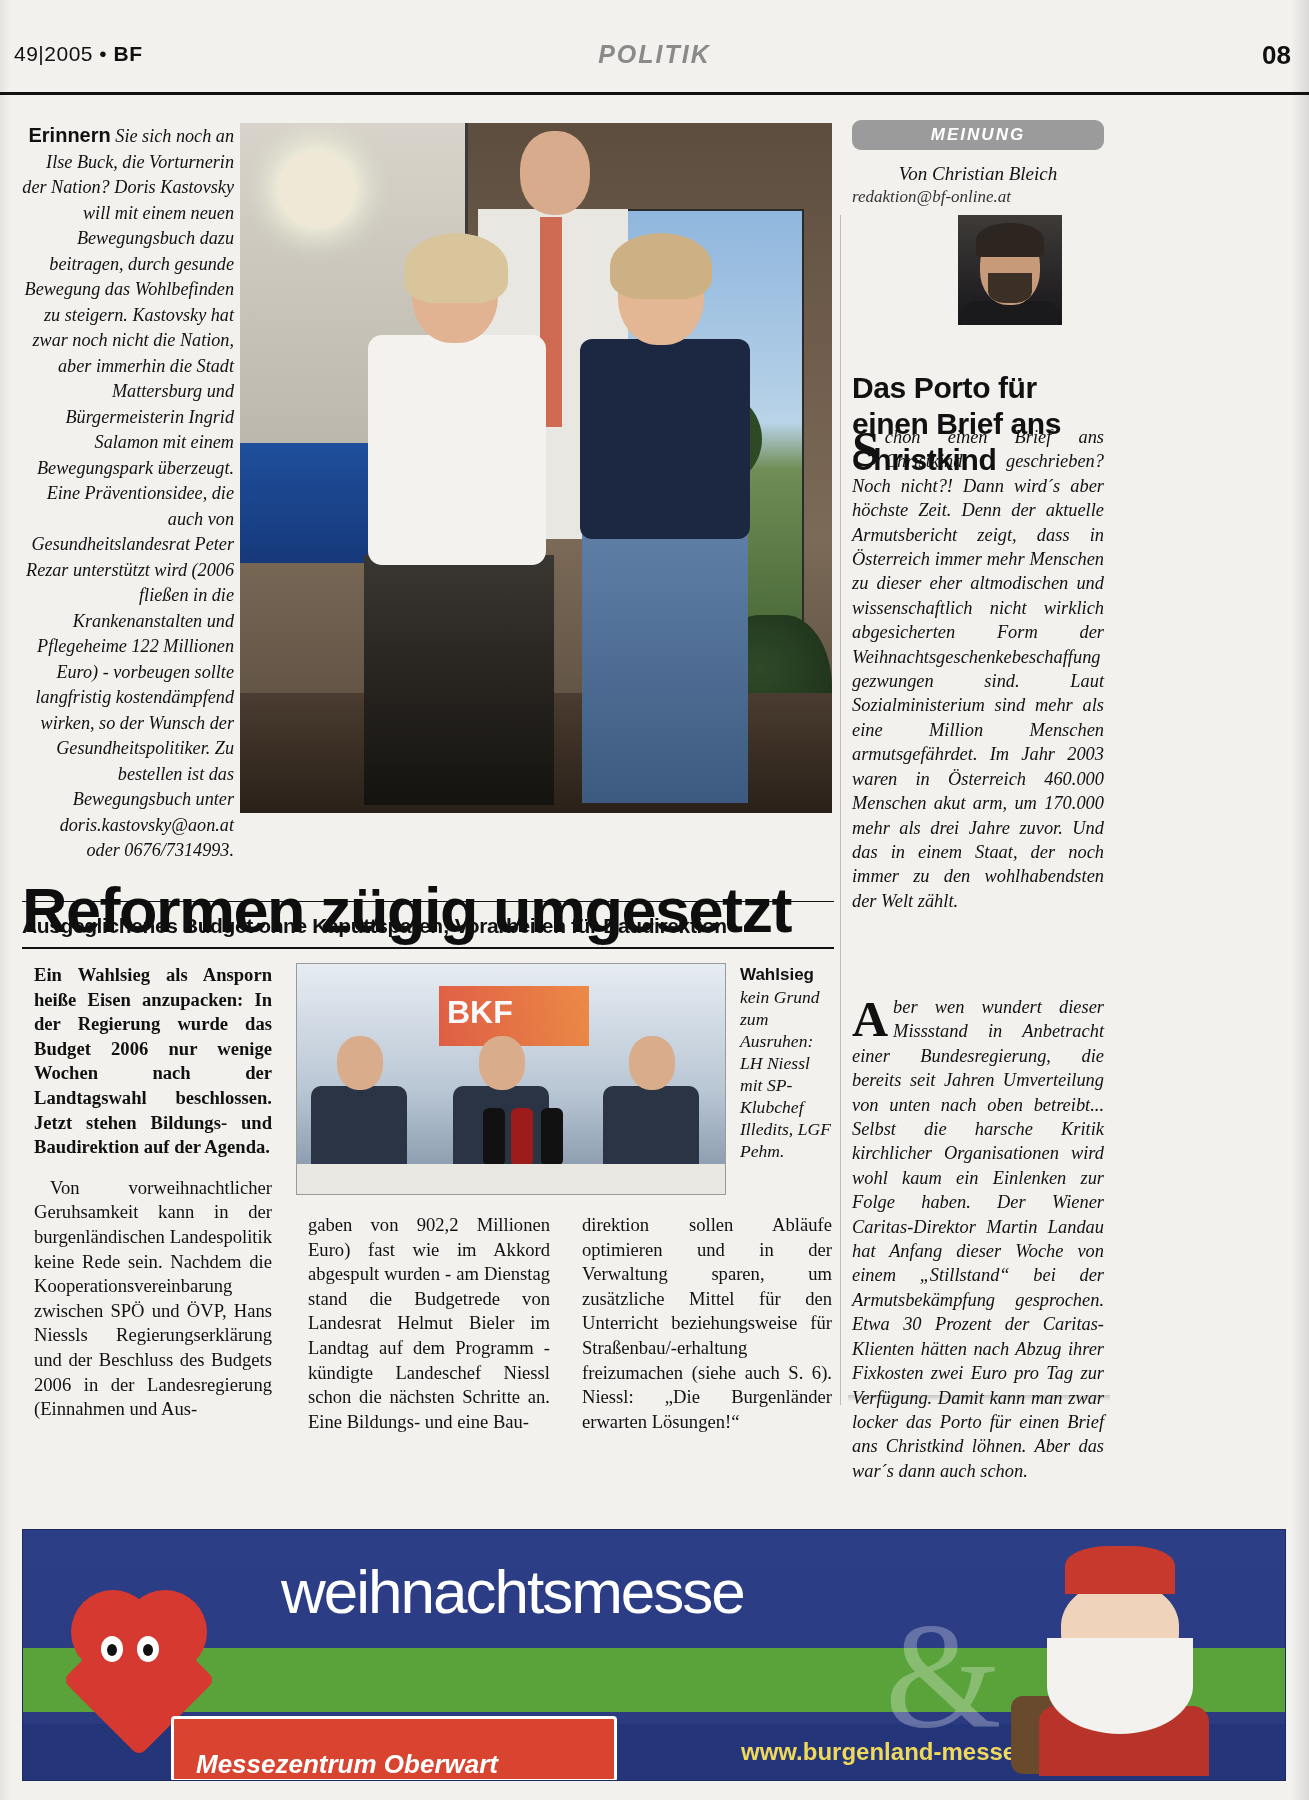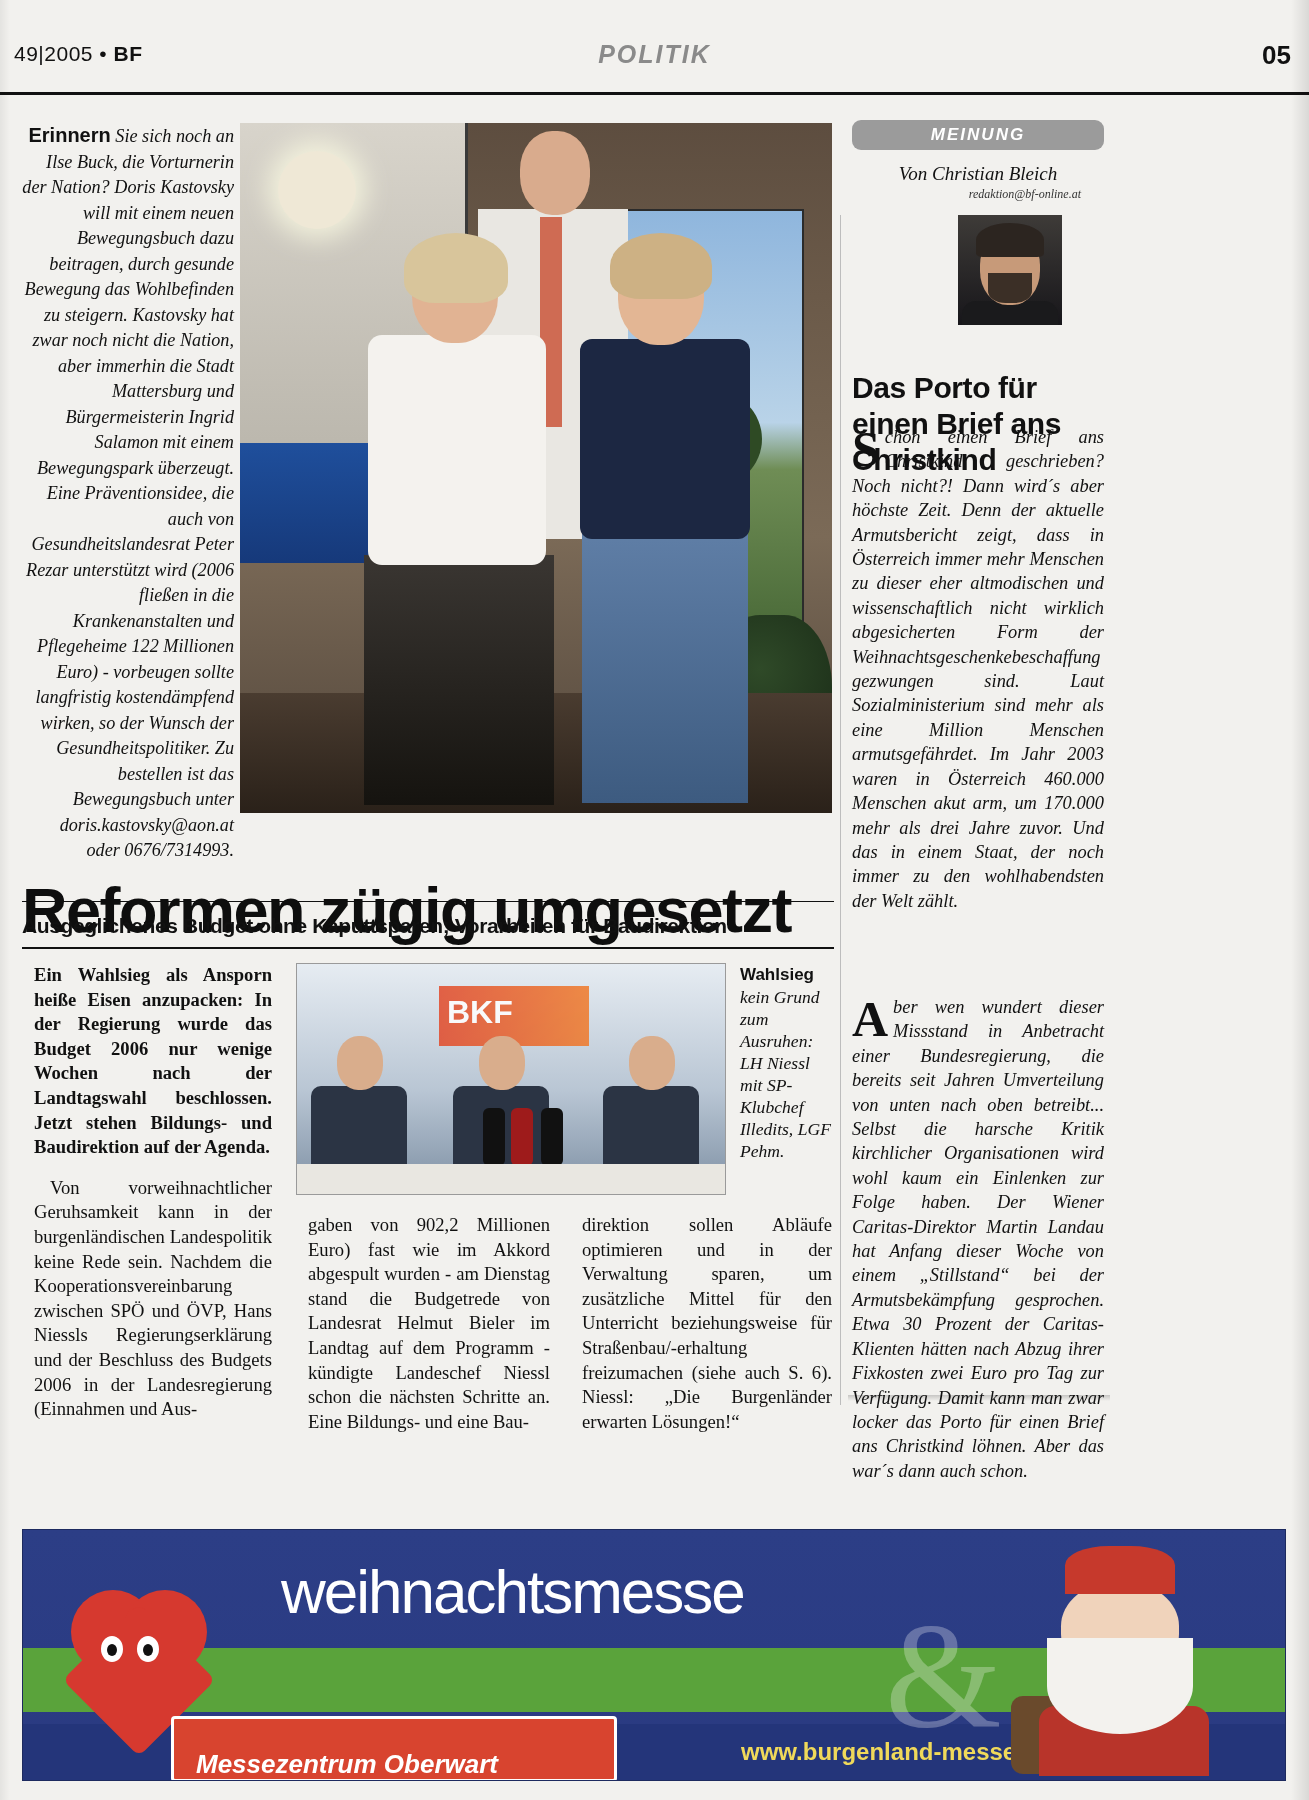--- a/index.html
+++ b/index.html
@@ -162,22 +162,22 @@
     font-family:"Liberation Sans", sans-serif;
     font-style:italic;font-weight:bold;font-size:17px;
     color:#fff;letter-spacing:2px;
     display:flex;align-items:center;justify-content:center;border-radius:9px;
   }
   .op-author{
     position:absolute;left:852px;top:68px;width:252px;text-align:center;
     font-family:"Liberation Serif", serif;font-style:italic;font-size:19px;color:#111;
   }
   .op-mail{
-    position:absolute;left:829px;top:92px;width:252px;text-align:right;
-    font-family:"Liberation Serif", serif;font-style:italic;font-size:12px;color:#333;
+    position:absolute;left:852px;top:92px;width:252px;text-align:left;
+    font-family:"Liberation Serif", serif;font-style:italic;font-size:17px;color:#333;
   }
   .op-portrait{
     position:absolute;left:958px;top:120px;width:104px;height:110px;
     background:linear-gradient(180deg,#3e3b38,#17161a);overflow:hidden;
   }
   .op-portrait .face{position:absolute;left:22px;top:16px;width:60px;height:74px;border-radius:46%;background:#c79a79;}
   .op-portrait .hair{position:absolute;left:18px;top:8px;width:68px;height:34px;border-radius:50% 50% 10% 10%;background:#2c2520;}
   .op-portrait .beard{position:absolute;left:30px;top:58px;width:44px;height:30px;border-radius:0 0 40% 40%;background:#3b2f26;}
   .op-portrait .shoulders{position:absolute;left:4px;bottom:0;width:96px;height:24px;background:#1a1a1c;border-radius:14px 14px 0 0;}
   .op-title{
@@ -272,21 +272,21 @@
 </head>
 <body>
 
 <div class="page">
 
   <div class="masthead">
     <div class="mast-left">
       <span>49|2005 • </span><b>BF</b>
     </div>
     <div class="mast-center">POLITIK</div>
-    <div class="mast-right">05</div>
+    <div class="mast-right">08</div>
   </div>
 
   <div class="content">
 
     <div class="col-left">
       <div class="lead-intro">
         <span class="lead-start">Erinnern</span><span> Sie sich noch an Ilse Buck, die Vorturnerin der Nation? Doris Kastovsky will mit einem neuen Bewegungsbuch dazu beitragen, durch gesunde Bewegung das Wohlbefinden zu steigern. Kastovsky hat zwar noch nicht die Nation, aber immerhin die Stadt Mattersburg und Bürgermeisterin Ingrid Salamon mit einem Bewegungspark überzeugt. Eine Präventionsidee, die auch von Gesundheitslandesrat Peter Rezar unterstützt wird (2006 fließen in die Krankenanstalten und Pflegeheime 122 Millionen Euro) - vorbeugen sollte langfristig kostendämpfend wirken, so der Wunsch der Gesundheitspolitiker. Zu bestellen ist das Bewegungsbuch unter doris.kastovsky@aon.at oder 0676/7314993.</span>
       </div>
     </div>
 

